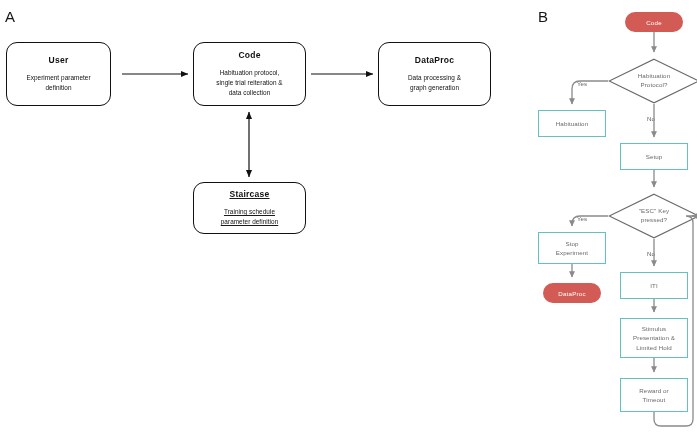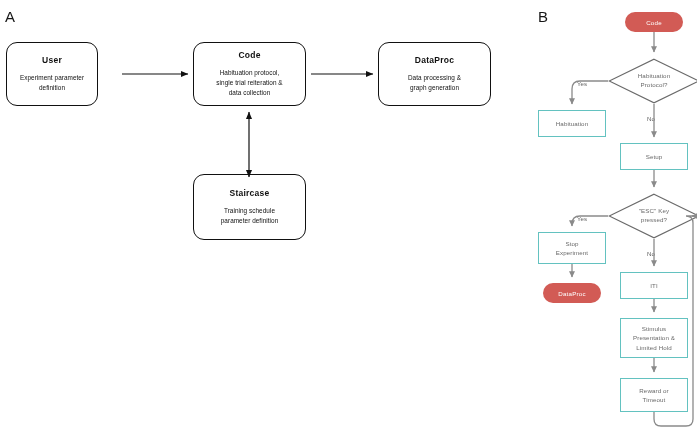--- a/index.html
+++ b/index.html
@@ -51,24 +51,24 @@
     margin-bottom: 8px;
   }
   .a-box .a-desc {
     font-size: 6.4px;
     font-weight: 400;
     color: #111111;
     line-height: 1.55;
     letter-spacing: .05px;
   }
 
-  #a-box-user      { left: 6px;   top: 42px;  width: 92px; height: 64px; }
+  #a-box-user      { left: 6px;   top: 42px;  width: 105px; height: 64px; }
   #a-box-code      { left: 193px; top: 42px;  width: 113px; height: 64px; }
   #a-box-dataproc  { left: 378px; top: 42px;  width: 113px; height: 64px; }
-  #a-box-staircase { left: 193px; top: 174px; width: 113px; height: 66px; }
+  #a-box-staircase { left: 193px; top: 182px; width: 113px; height: 52px; text-decoration: underline; }
 
   
   .b-pill {
     position: absolute;
     background: #d25b55;
     border-radius: 999px;
     box-sizing: border-box;
     display: flex;
     align-items: center;
     justify-content: center;

